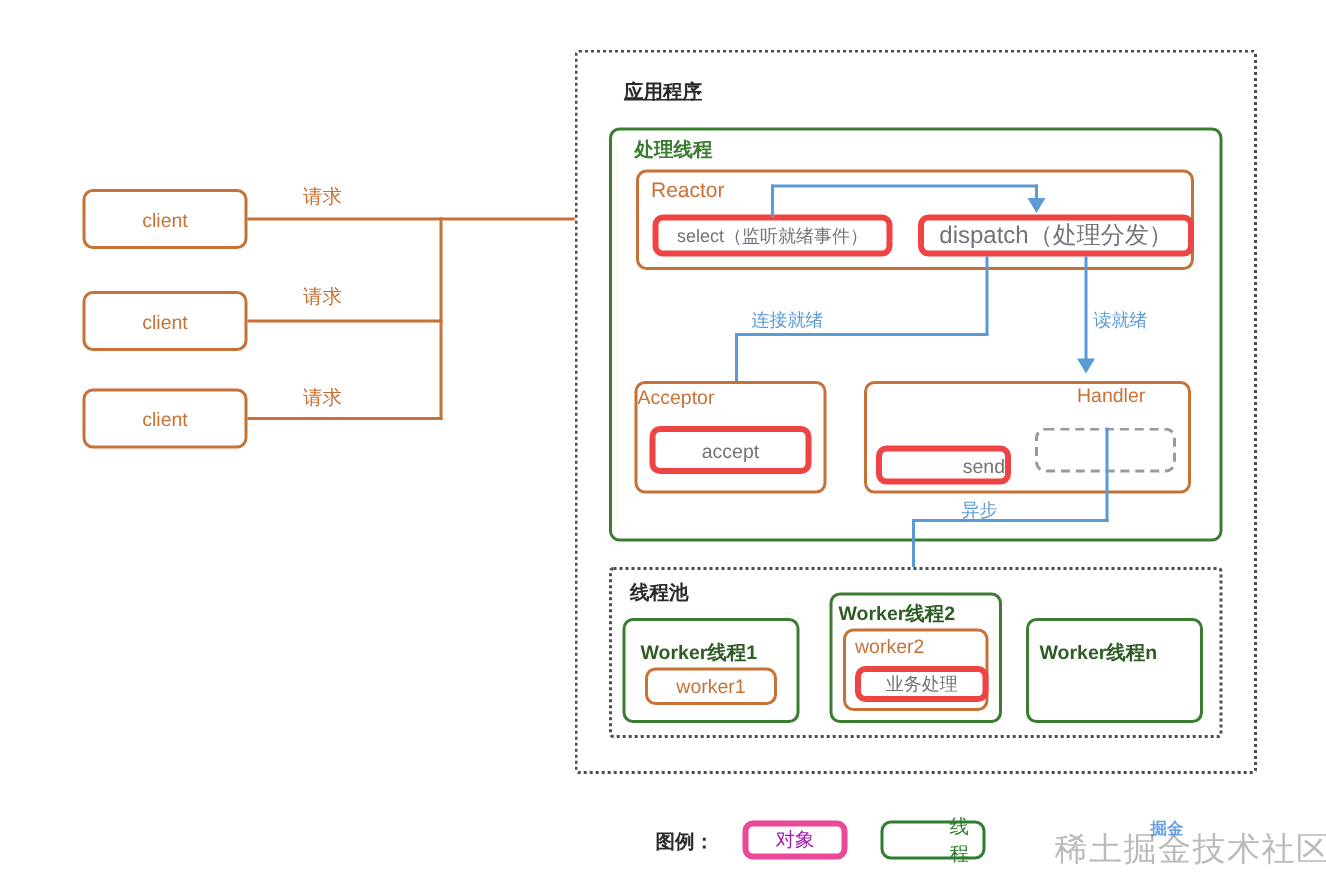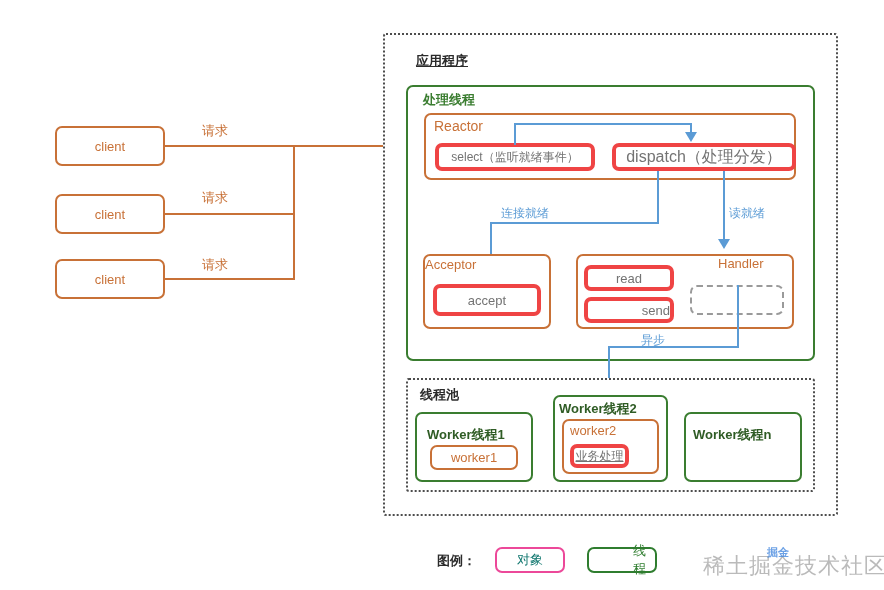--- a/index.html
+++ b/index.html
@@ -57,21 +57,21 @@
     border-left:6px solid transparent;border-right:6px solid transparent;
     border-top:10px solid #5b9bd5;
   }
 
   
   .legend-title{color:#2b2b2b;font-weight:bold;font-size:13px;}
   .legend-chip{
     display:flex;align-items:center;justify-content:center;
     border-radius:7px;font-size:13px;background:#fff;
   }
-  .chip-orange{border:2px solid #ec4899;color:#0f766e;}
+  .chip-orange{border:4px solid #ec4899;color:#a21caf;}
   .chip-green{border:2px solid #2f7d2f;color:#2f7d2f;}
   .chip-gray{border:2px solid #8b8b8b;color:#6d6d6d;}
 
   .watermark{
     position:absolute;white-space:nowrap;
     font-size:22px;color:rgba(90,90,90,.42);
     letter-spacing:1px;pointer-events:none;
   }
   .watermark-logo{
     position:absolute;white-space:nowrap;
@@ -138,23 +138,20 @@
   <div class="lbl lbl-blue" style="left:729px;top:205px;">读就绪</div>
 
   <div class="abs" style="left:423px;top:254px;width:128px;height:75px;border:2px solid #c87137;border-radius:7px;background:#fff;"></div>
   <div class="lbl lbl-orange" style="left:425px;top:257px;font-size:13px;">Acceptor</div>
   <div class="abs gray-box" style="left:433px;top:284px;width:108px;height:32px;">
     <span>accept</span>
   </div>
 
   <div class="abs" style="left:576px;top:254px;width:218px;height:75px;border:2px solid #c87137;border-radius:7px;background:#fff;"></div>
   <div class="lbl lbl-orange" style="left:718px;top:256px;font-size:13px;">Handler</div>
-  <div class="abs gray-box" style="left:584px;top:265px;width:90px;height:26px;">
-    <span>read</span>
-  </div>
   <div class="abs gray-box" style="left:584px;top:297px;width:90px;height:26px;justify-content:flex-end;">
     <span>send</span>
   </div>
   <div class="abs gray-dashed-box" style="left:690px;top:285px;width:94px;height:30px;"></div>
 
   <div class="ln-b" style="left:737px;top:285px;width:2px;height:63px;"></div>
   <div class="ln-b" style="left:608px;top:346px;width:131px;height:2px;"></div>
   <div class="ln-b" style="left:608px;top:346px;width:2px;height:46px;"></div>
   <div class="arrow-b-down" style="left:603px;top:388px;"></div>
   <div class="lbl lbl-blue" style="left:641px;top:332px;">异步</div>
@@ -165,21 +162,21 @@
   <div class="abs green-box" style="left:415px;top:412px;width:118px;height:70px;"></div>
   <div class="lbl lbl-dark-green" style="left:427px;top:426px;">Worker线程1</div>
   <div class="abs orange-box" style="left:430px;top:445px;width:88px;height:25px;">
     <span>worker1</span>
   </div>
 
   <div class="abs green-box" style="left:553px;top:395px;width:115px;height:87px;"></div>
   <div class="lbl lbl-dark-green" style="left:559px;top:400px;">Worker线程2</div>
   <div class="abs" style="left:562px;top:419px;width:97px;height:55px;border:2px solid #c87137;border-radius:7px;background:#fff;"></div>
   <div class="lbl lbl-orange" style="left:570px;top:423px;font-size:13px;">worker2</div>
-  <div class="abs gray-box" style="left:570px;top:444px;width:59px;height:24px;font-size:12px;text-decoration:underline;">
+  <div class="abs gray-box" style="left:570px;top:444px;width:89px;height:24px;font-size:12px;">
     <span>业务处理</span>
   </div>
 
   <div class="abs green-box" style="left:684px;top:412px;width:118px;height:70px;"></div>
   <div class="lbl lbl-dark-green" style="left:693px;top:426px;">Worker线程n</div>
 
   <div class="lbl legend-title" style="left:437px;top:552px;">图例：</div>
 
   <div class="abs legend-chip chip-orange" style="left:495px;top:547px;width:70px;height:26px;">
     <span>对象</span>

